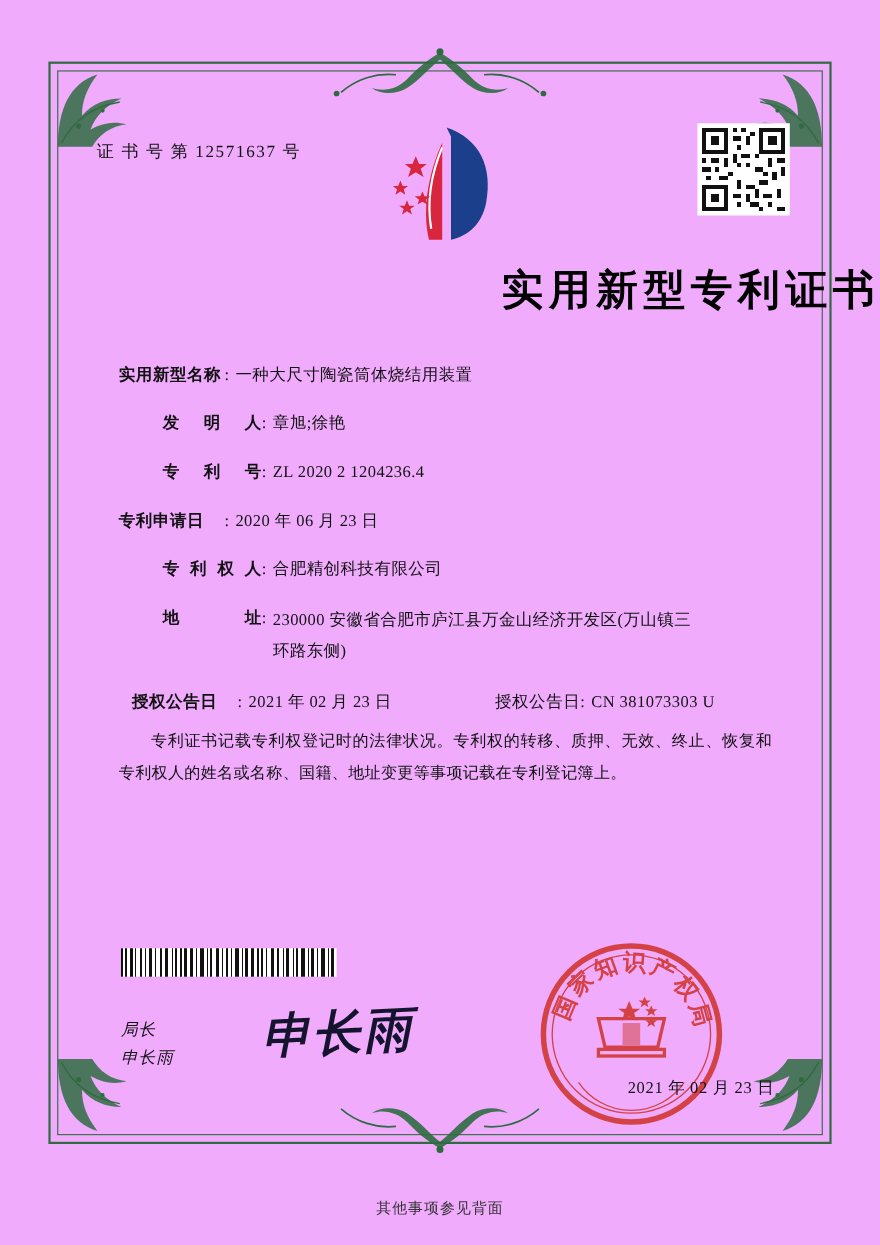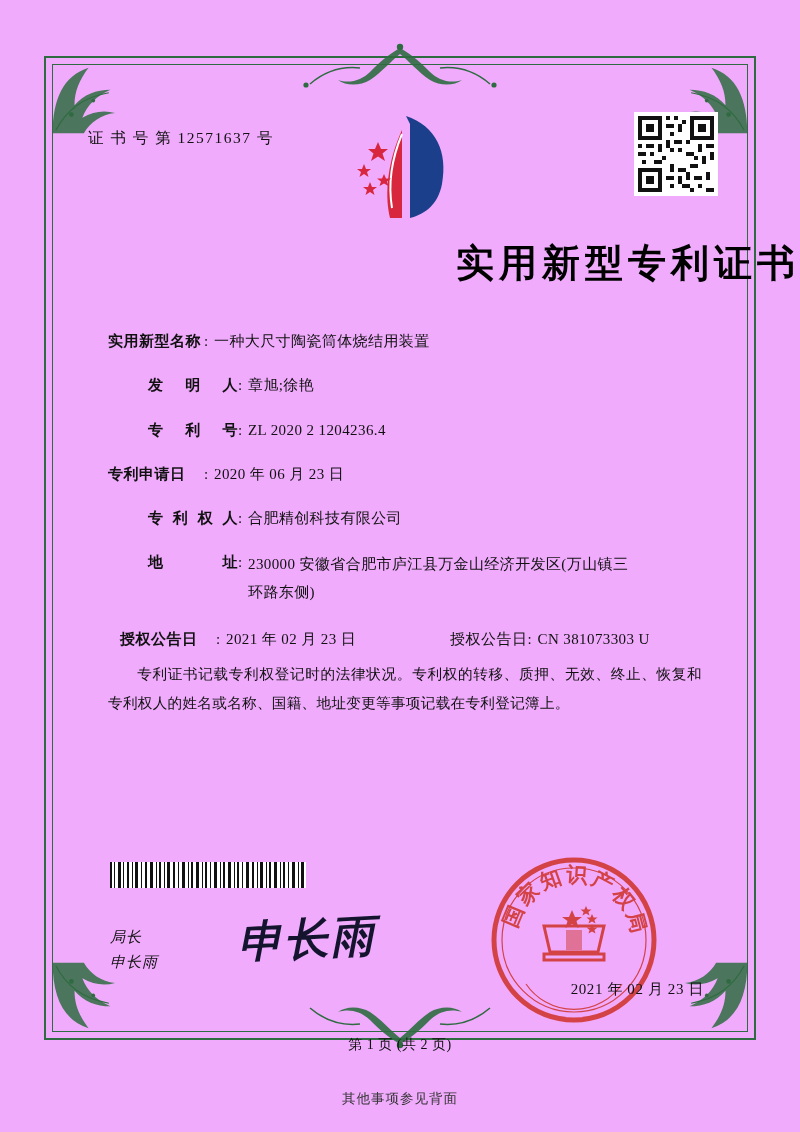--- a/index.html
+++ b/index.html
@@ -523,16 +523,15 @@
             <polygon points="18,-28 19.6,-24.4 23.5,-24.4 20.4,-22 21.5,-18.4 18,-20.6 14.5,-18.4 15.6,-22 12.5,-24.4 16.4,-24.4"></polygon>
           </g>
         </g>
         <path d="M 40 132 a 58 58 0 0 0 96 0" fill="none" stroke="#d0342c" stroke-width="1.2"></path>
       </g>
     </svg>
   </div>
 
   <div class="seal-date">2021 年 02 月 23 日</div>
 
-  <div class="page-no">第 1 页 (共 2 页)</div>
   <div class="back-note">其他事项参见背面</div>
 
 </div>
 
 </body></html>

